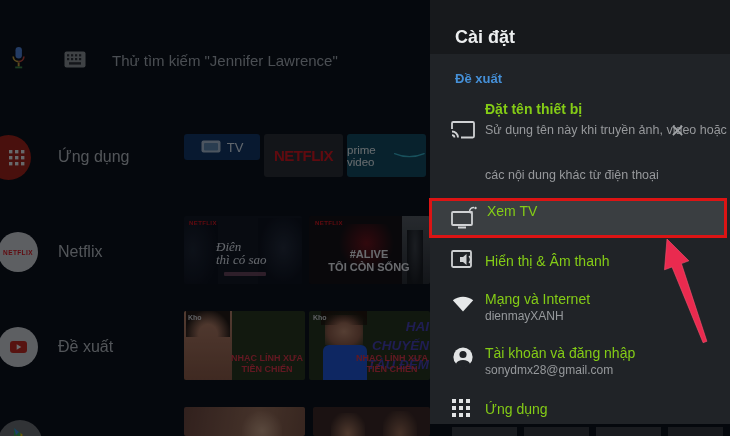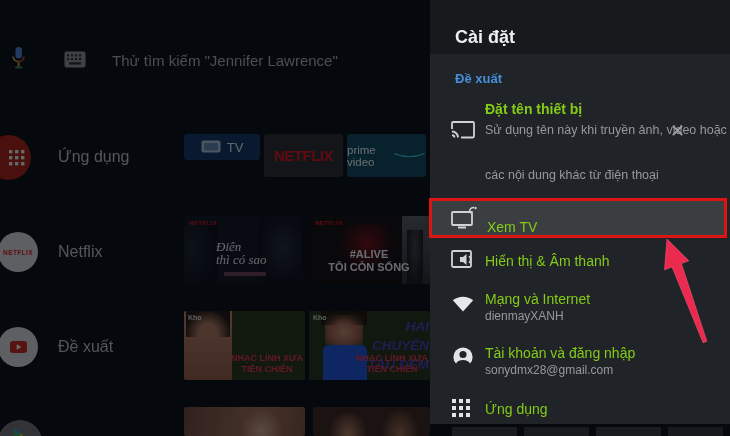--- a/index.html
+++ b/index.html
@@ -205,21 +205,21 @@
   <div class="hl-row">
     <div class="abs" style="left:19px;top:5px;width:27px;height:24px;">
       <svg width="27" height="24" viewBox="0 0 27 24">
         <rect x="1" y="6" width="20" height="13" rx="1" fill="none" stroke="#d0d2d4" stroke-width="1.8"></rect>
         <rect x="7" y="20.5" width="8" height="2" fill="#d0d2d4"></rect>
         <path d="M18.5 5.5 a4.5 4.5 0 0 1 4.5 -4" fill="none" stroke="#d0d2d4" stroke-width="1.5"></path>
         <path d="M19.5 7.5 a2 2 0 0 1 2 -1.8" fill="none" stroke="#d0d2d4" stroke-width="1.5"></path>
         <circle cx="24.5" cy="2" r="1.2" fill="#d0d2d4"></circle>
       </svg>
     </div>
-    <div class="abs item-label" style="left:55px;top:18px;">Xem TV</div>
+    <div class="abs item-label" style="left:55px;top:2px;">Xem TV</div>
   </div>
 
   <div class="abs" style="left:430px;top:242px;width:300px;height:36px;">
     <div class="abs" style="left:21px;top:8px;width:24px;height:19px;">
       <svg width="24" height="19" viewBox="0 0 24 19">
         <rect x="1" y="1" width="19" height="16" rx="1.2" fill="none" stroke="#d0d2d4" stroke-width="1.8"></rect>
         <path d="M9 7 h3 l3.5 -3 v11 l-3.5 -3 h-3 Z" fill="#d0d2d4"></path>
         <path d="M18 6.2 a4.2 4.2 0 0 1 0 6.6" fill="none" stroke="#d0d2d4" stroke-width="1.5"></path>
       </svg>
     </div>

